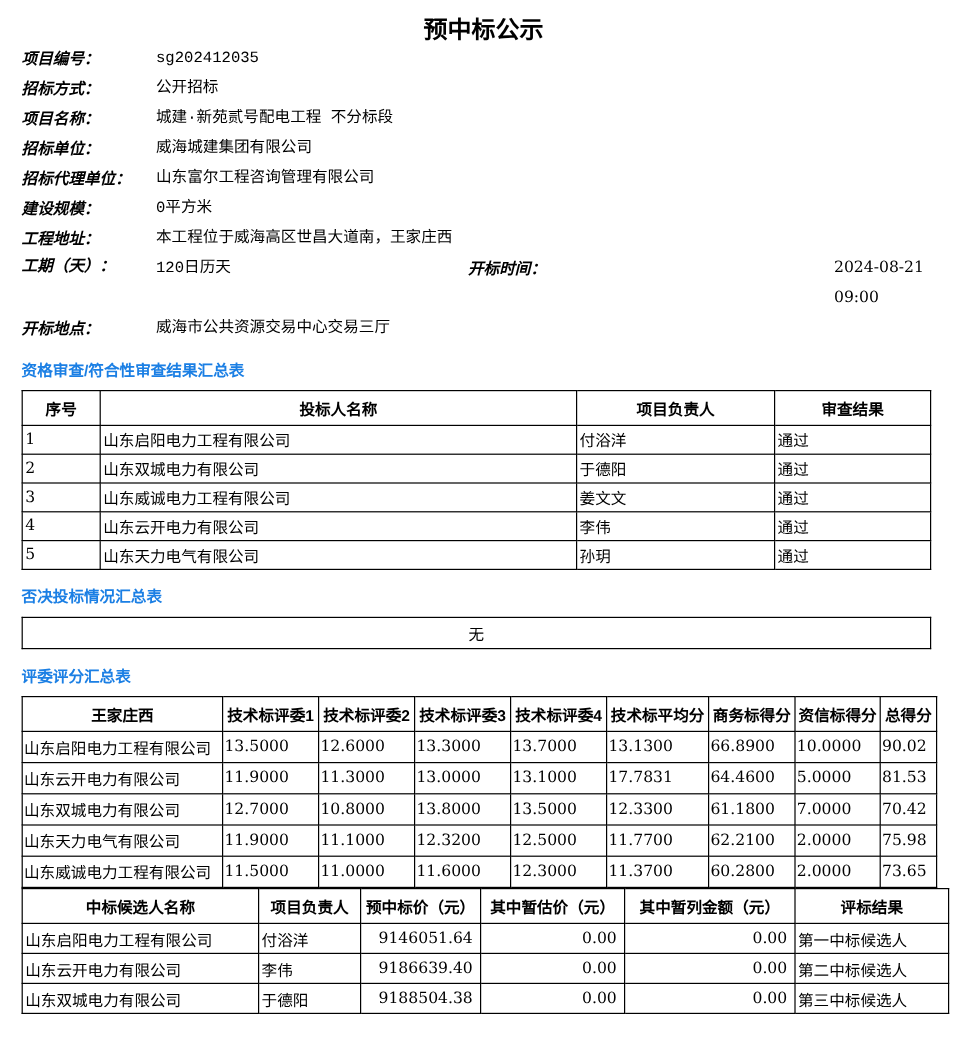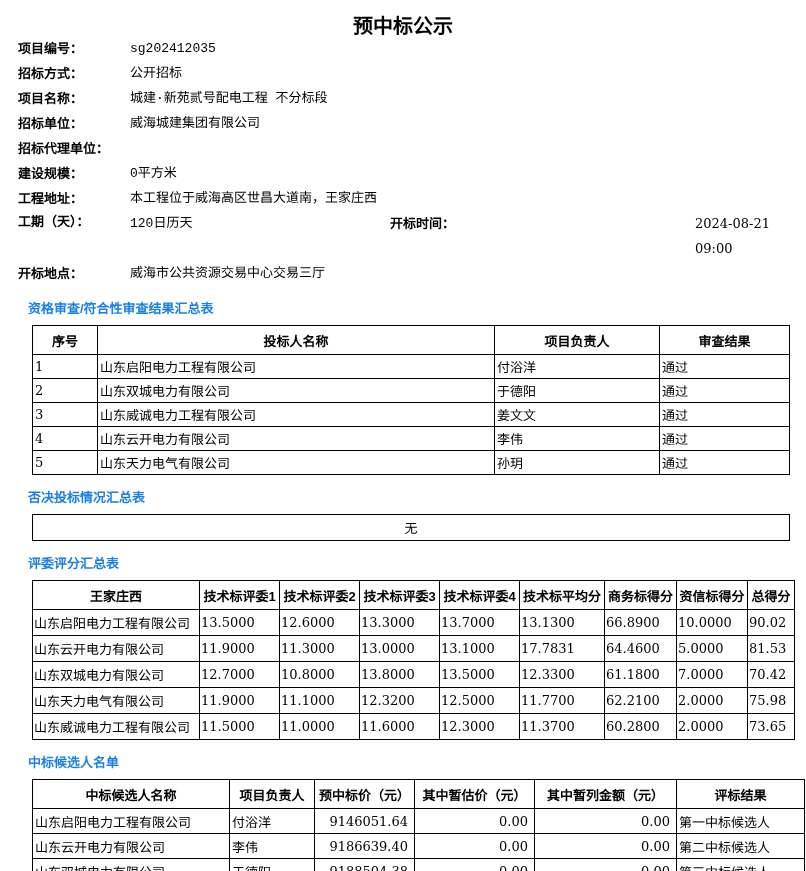--- a/index.html
+++ b/index.html
@@ -12,34 +12,34 @@
   }
   .page { padding: 16px 0 0 0; }
 
   .doc-title {
     text-align: center; font-weight: bold; font-size: 20px;
     height: 20px; line-height: 20px; 
   }
 
   .info { margin-left: 18px; }
   .info-row { display: flex; height: 25px; line-height: 25px; }
-  .info-label { width: 112px; font-weight: bold; flex: 0 0 112px; }
+  .info-label { width: 112px; font-weight: bold; flex: 0 0 112px; font-style: italic; }
   .info-label.mid { width: 305px; flex: 0 0 305px; }
   .info-value { font-family: Liberation Mono, monospace; }
   .info-value.w260 { width: 260px; flex: 0 0 260px; }
   .dual-row { display: flex; }
   .datetime { font-family: "DejaVu Serif", "Liberation Serif", serif; line-height: 25px; }
   .datetime div { height: 25px; }
 
   .section-heading {
     color: var(--accent); font-weight: bold; font-size: 13px;
-    margin: 15px 0 8px 28px; height: 16px; line-height: 16px;
-  }
-
-  table { border-collapse: collapse; table-layout: fixed; margin-left: 32px; }
+    margin: 15px 0 8px 18px; height: 16px; line-height: 16px;
+  }
+
+  table { border-collapse: collapse; table-layout: fixed; margin-left: 18px; }
   th, td {
     border: 1px solid var(--border); overflow: hidden; white-space: nowrap;
   }
   th {
     font-weight: bold; font-size: 13px; text-align: center;
     height: 29px; padding: 0 2px;
   }
   td {
     font-family: "DejaVu Serif", "Liberation Serif", serif;
     font-size: 13px; height: 24px; padding: 0 2px; text-align: left;
@@ -71,20 +71,21 @@
     <div class="info-row">
       <span class="info-label">项目名称：</span>
       <span class="info-value">城建·新苑贰号配电工程 不分标段</span>
     </div>
     <div class="info-row">
       <span class="info-label">招标单位：</span>
       <span class="info-value">威海城建集团有限公司</span>
     </div>
     <div class="info-row">
       <span class="info-label">招标代理单位：</span>
+      <span class="info-value">山东富尔工程咨询管理有限公司</span>
     </div>
     <div class="info-row">
       <span class="info-label">建设规模：</span>
       <span class="info-value">0平方米</span>
     </div>
     <div class="info-row">
       <span class="info-label">工程地址：</span>
       <span class="info-value">本工程位于威海高区世昌大道南，王家庄西</span>
     </div>
 
@@ -244,21 +245,20 @@
           <td>11.6000</td>
           <td>12.3000</td>
           <td>11.3700</td>
           <td>60.2800</td>
           <td>2.0000</td>
           <td>73.65</td>
         </tr>
       </tbody>
   </table>
 
-  <div class="section-heading">中标候选人名单</div>
   <table class="tbl-candidates">
     <colgroup>
       <col style="width:197px">
         <col style="width:85px">
         <col style="width:100px">
       <col style="width:120px">
         <col style="width:142px">
         <col style="width:128px">
     </colgroup>
     <thead>

